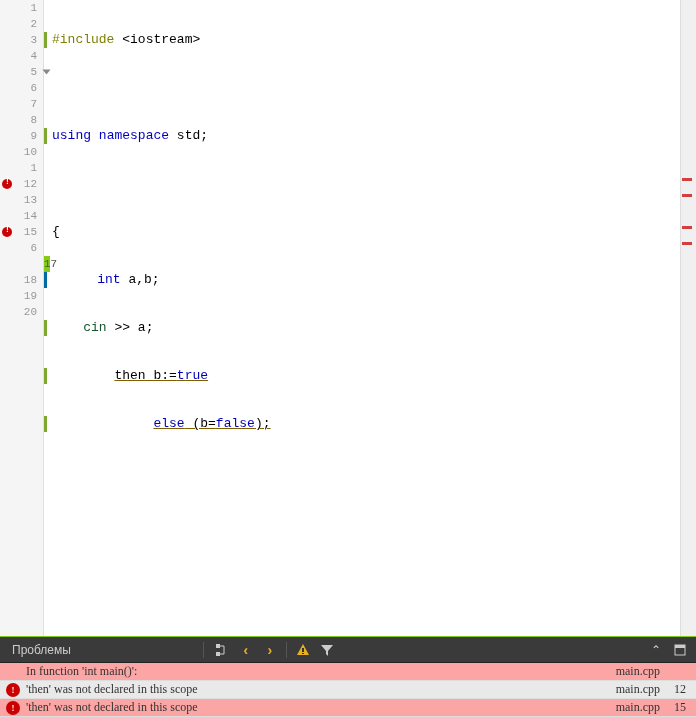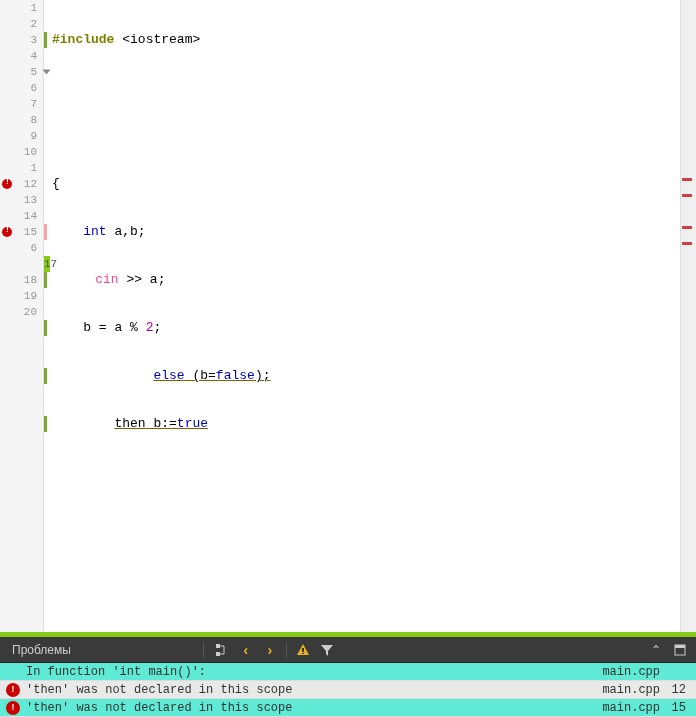--- a/index.html
+++ b/index.html
@@ -6,38 +6,38 @@
 body { font-family: Consolas, 'Courier New', monospace; font-size: 13px; background: #fff; width: 696px; height: 717px; display: flex; flex-direction: column; overflow: hidden; }
 .editor-area { flex: 1; display: flex; background: #fff; overflow: hidden; position: relative; }
 .gutter { width: 44px; background: #f5f5f5; border-right: 1px solid #e0e0e0; text-align: right; color: #999; user-select: none; position: relative; }
 .line-num { height: 16px; line-height: 16px; padding-right: 6px; font-size: 11px; }
 .error-dot { position: absolute; left: 2px; width: 10px; height: 10px; border-radius: 50%; background: #cc0000; }
 .error-dot::after { content: "!"; color: #fff; font-size: 8px; font-weight: bold; position: absolute; left: 3px; top: -2px; }
 .fold-marker { position: absolute; right: -6px; width: 0; height: 0; border-top: 4px solid transparent; border-bottom: 4px solid transparent; border-left: 5px solid #888; transform: rotate(90deg); }
 .code { flex: 1; padding-left: 8px; white-space: pre; line-height: 16px; position: relative; }
 .code-line { height: 16px; position: relative; }
 .hl-green { border-left: 3px solid #7fa92e; margin-left: -8px; padding-left: 5px; }
-.hl-olive { border-left: 3px solid #fca5a5; margin-left: -8px; padding-left: 5px; }
+.hl-olive { border-left: 3px solid #0369a1; margin-left: -8px; padding-left: 19px; }
 .current-num { background: #84cc16; font-weight: normal; color: #555; margin-left: 44px; }
-.kw-pp { color: #7f7f00; font-weight: bold; }
+.kw-pp { color: #7f7f00; }
 .kw-blue { color: #0000bf; }
 .kw-green { color: #000000; }
-.kw-brown { color: #ec4899; margin-left: 12px; }
+.kw-brown { color: #14532d; }
 .num { color: #a000a0; }
 .underline { text-decoration: underline; text-decoration-color: #7f5f00; text-decoration-style: solid; }
 .red-mark { position: absolute; right: 4px; width: 10px; height: 3px; background: #d04040; }
 .scrollbar-v { position: absolute; right: 0; top: 0; bottom: 0; width: 16px; background: #f0f0f0; border-left: 1px solid #ddd; }
-.bottom-panel { background: #3a3a3a; color: #ccc; display: flex; flex-direction: column; border-top: 5px solid #84cc16; }
+.bottom-panel { background: #3a3a3a; color: #ccc; display: flex; flex-direction: column; border-top: 1px solid #84cc16; }
 .panel-header { height: 26px; display: flex; align-items: center; background: #3a3a3a; border-bottom: 1px solid #222; font-family: "Segoe UI", Tahoma, sans-serif; font-size: 12px; }
 .panel-title { padding: 0 12px; color: #ccc; }
 .panel-tools { margin-left: auto; display: flex; align-items: center; gap: 8px; padding-right: 8px; }
 .panel-tools-left { display: flex; align-items: center; gap: 8px; margin-left: 120px; border-left: 1px solid #555; padding-left: 10px; }
 .tool-icon { width: 16px; height: 16px; display: inline-flex; align-items: center; justify-content: center; color: #ccc; cursor: pointer; }
 .chev-l, .chev-r { color: #e8b020; font-weight: bold; font-size: 14px; }
-.problems-list { background: #5eead4; font-family: Liberation Mono, monospace; font-size: 12px; }
+.problems-list { background: #fca5a5; font-family: Liberation Serif, serif; font-size: 12px; }
 .problem-row { height: 18px; display: flex; align-items: center; padding: 0 6px; border-bottom: 1px solid #ddd; color: #333; }
 .problem-row.alt { background: #e9e9e9; }
 .prob-icon { width: 14px; height: 14px; border-radius: 50%; background: #cc0000; color: #fff; font-size: 9px; font-weight: bold; display: inline-flex; align-items: center; justify-content: center; margin-right: 6px; }
 .prob-text { flex: 1; }
 .prob-file { width: 70px; text-align: right; color: #333; }
 .prob-line { width: 30px; text-align: right; color: #333; padding-right: 4px; }
 .blank-below { flex: 1; background: #fff; }
 </style>
 </head>
 <body>
@@ -65,27 +65,27 @@
     <div class="line-num">6</div>
     <div class="line-num current-num">17</div>
     <div class="line-num">18</div>
     <div class="line-num">19</div>
     <div class="line-num">20</div>
   </div>
 
   <div class="code">
     <div class="code-line hl-green"><span class="kw-pp">#include</span> <span class="kw-green">&lt;iostream&gt;</span></div>
     <div class="code-line"></div>
+    <div class="code-line hl-green"><span class="kw-blue">using</span> <span class="kw-blue">namespace</span> <span class="kw-green">std</span><span>;</span></div>
     <div class="code-line"></div>
     <div class="code-line"><span>{</span></div>
     <div class="code-line hl-olive">    <span class="kw-blue">int</span> <span>a,b</span><span>;</span></div>
     <div class="code-line hl-green">    <span class="kw-brown">cin</span> <span>&gt;&gt;</span> <span>a</span><span>;</span></div>
-    <div class="code-line hl-green">    <span>b</span> <span>=</span> <span>a</span> <span>%</span> <span class="num">2</span><span>;</span></div>
+    <div class="code-line hl-green">        <span class="underline">then b:=</span><span class="underline kw-blue">true</span></div>
     <div class="code-line hl-green">             <span class="underline kw-blue">else</span><span class="underline"> (b=</span><span class="underline kw-blue">false</span><span class="underline">);</span></div>
-    <div class="code-line hl-green">        <span class="underline">then b:=</span><span class="underline kw-blue">true</span></div>
     
     
     
     
     
     
     
   </div>
 
   <div class="scrollbar-v">

